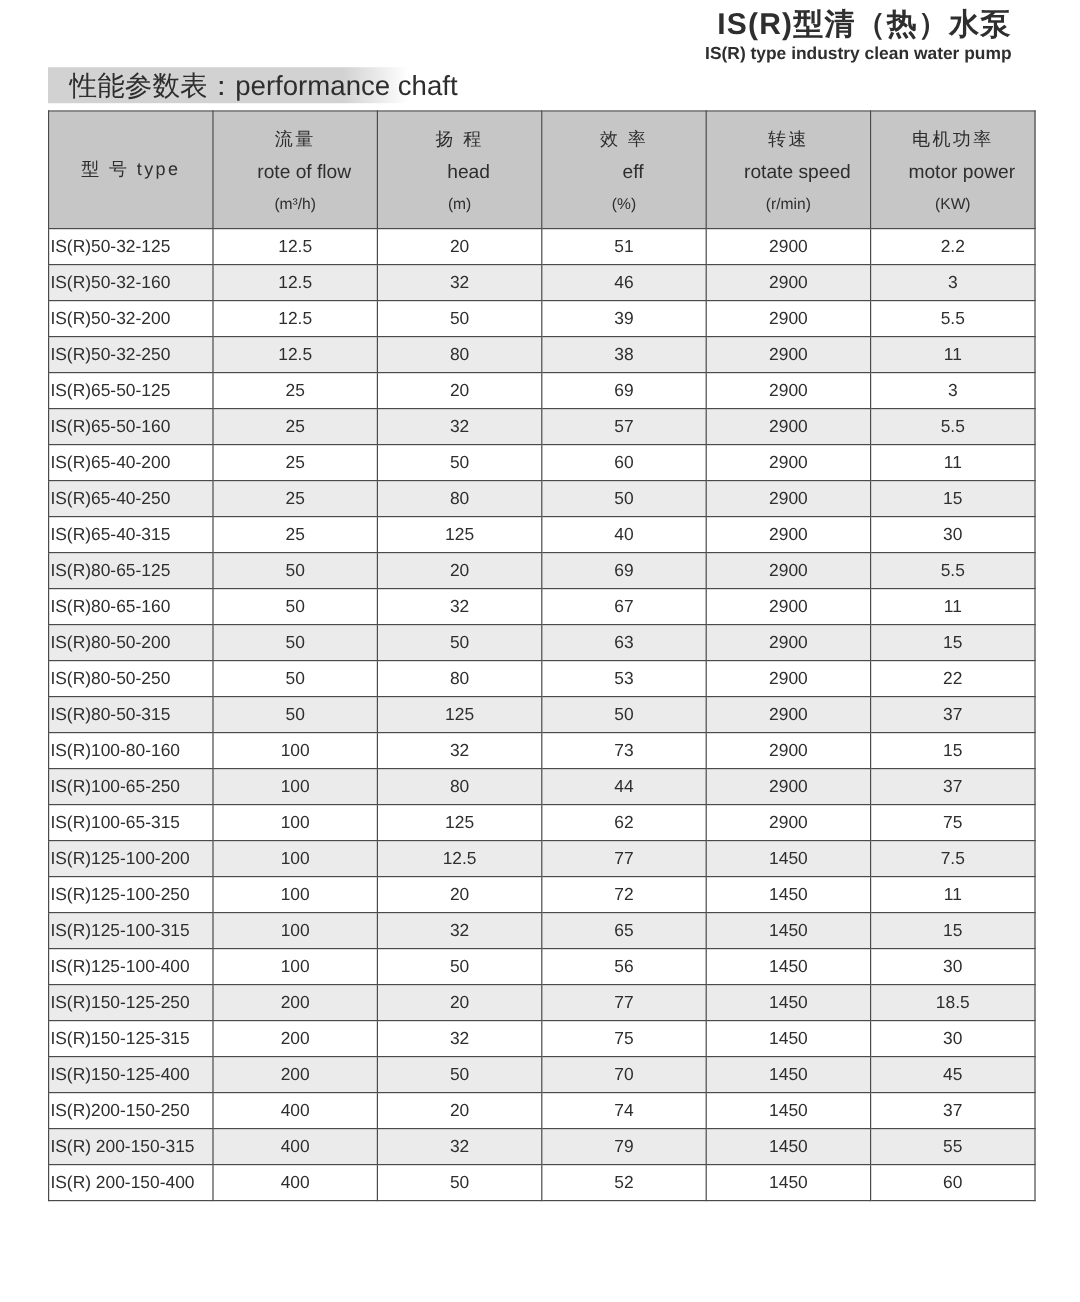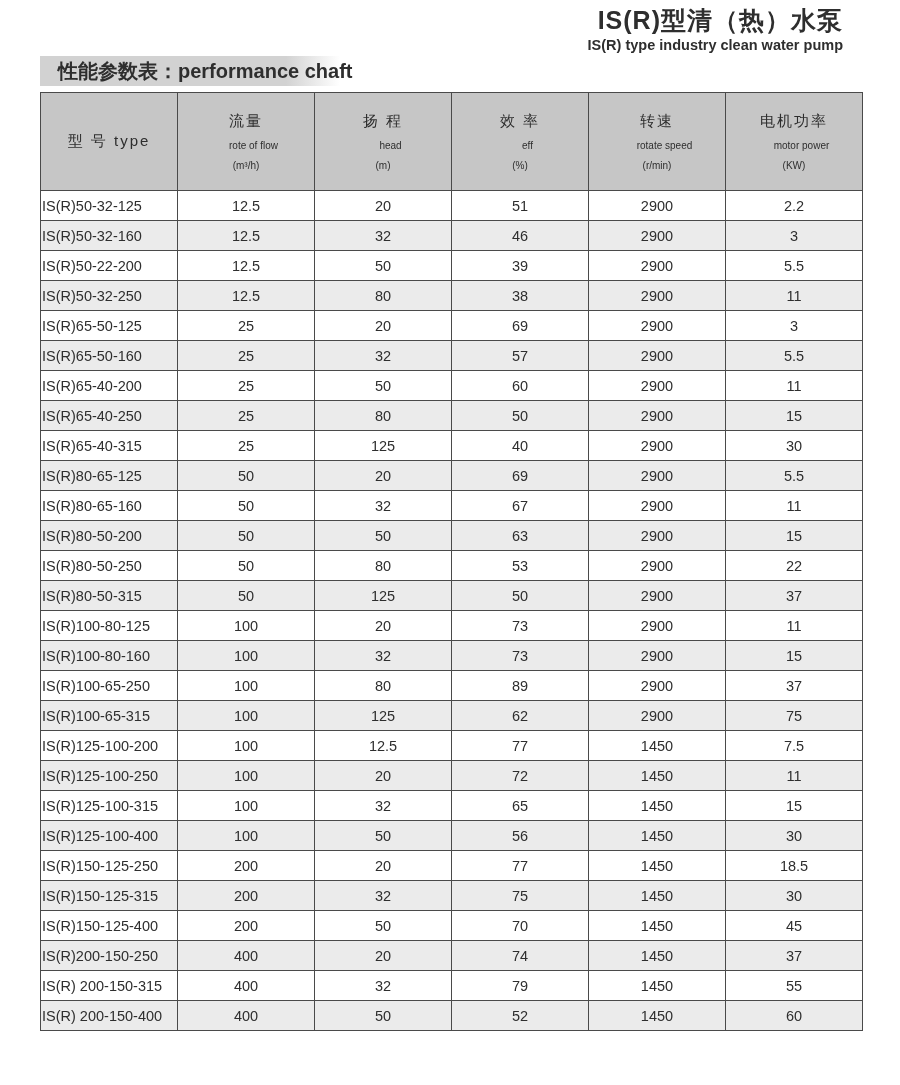--- a/index.html
+++ b/index.html
@@ -20,37 +20,37 @@
     position:absolute;top:6px;right:57px;text-align:right;line-height:1.15;
   }
   .title-zh{font-size:25px;font-weight:bold;letter-spacing:1px;}
   .title-en{font-size:14.5px;font-weight:bold;margin-top:2px;}
   .section-header{
     position:absolute;top:56px;left:40px;height:30px;width:300px;
     background:linear-gradient(to right,var(--bar-bg) 0%,var(--bar-bg) 82%,rgba(210,210,210,0) 100%);
     display:flex;align-items:center;
   }
   .section-header span{
-    font-size:20px;font-weight:bold;padding-left:18px;white-space:nowrap;
+    font-size:23px;font-weight:normal;padding-left:18px;white-space:nowrap;
   }
   table.perf{
     position:absolute;top:92px;left:40px;width:822px;
     border-collapse:collapse;table-layout:fixed;
   }
   table.perf th,table.perf td{
     border:1px solid var(--border-color);
     text-align:center;vertical-align:middle;
     font-size:14.5px;color:var(--text-color);
   }
   table.perf col{width:137px;}
   thead th{background:var(--header-bg);height:98px;font-weight:normal;}
   .hdr-lines{display:flex;flex-direction:column;gap:9px;align-items:center;justify-content:flex-end;}
   .hdr-zh{font-size:15px;letter-spacing:2px;}
-  .hdr-en{font-size:10px;padding-left:15px;}
-  .hdr-unit{font-size:10px;}
+  .hdr-en{font-size:16px;padding-left:15px;}
+  .hdr-unit{font-size:13px;}
   tbody tr{height:30px;background:#ffffff;}
   tbody tr:nth-child(even){background:var(--row-alt-bg);}
   tbody td:first-child{text-align:left;padding-left:1px;}
 </style>
 </head>
 <body>
 
 <div class="title-block">
   <div class="title-zh">IS(R)型清（热）水泵</div>
   <div class="title-en">IS(R) type industry clean water pump</div>
@@ -124,21 +124,21 @@
       </tr>
       <tr>
         <td>IS(R)50-32-160</td>
         <td>12.5</td>
         <td>32</td>
         <td>46</td>
         <td>2900</td>
         <td>3</td>
       </tr>
       <tr>
-        <td>IS(R)50-22-200</td>
+        <td>IS(R)50-32-200</td>
         <td>12.5</td>
         <td>50</td>
         <td>39</td>
         <td>2900</td>
         <td>5.5</td>
       </tr>
       <tr>
         <td>IS(R)50-32-250</td>
         <td>12.5</td>
         <td>80</td>
@@ -220,40 +220,32 @@
       </tr>
       <tr>
         <td>IS(R)80-50-315</td>
         <td>50</td>
         <td>125</td>
         <td>50</td>
         <td>2900</td>
         <td>37</td>
       </tr>
       <tr>
-        <td>IS(R)100-80-125</td>
-        <td>100</td>
-        <td>20</td>
+        <td>IS(R)100-80-160</td>
+        <td>100</td>
+        <td>32</td>
         <td>73</td>
         <td>2900</td>
-        <td>11</td>
-      </tr>
-      <tr>
-        <td>IS(R)100-80-160</td>
-        <td>100</td>
-        <td>32</td>
-        <td>73</td>
-        <td>2900</td>
         <td>15</td>
       </tr>
       <tr>
         <td>IS(R)100-65-250</td>
         <td>100</td>
         <td>80</td>
-        <td>89</td>
+        <td>44</td>
         <td>2900</td>
         <td>37</td>
       </tr>
       <tr>
         <td>IS(R)100-65-315</td>
         <td>100</td>
         <td>125</td>
         <td>62</td>
         <td>2900</td>
         <td>75</td>

